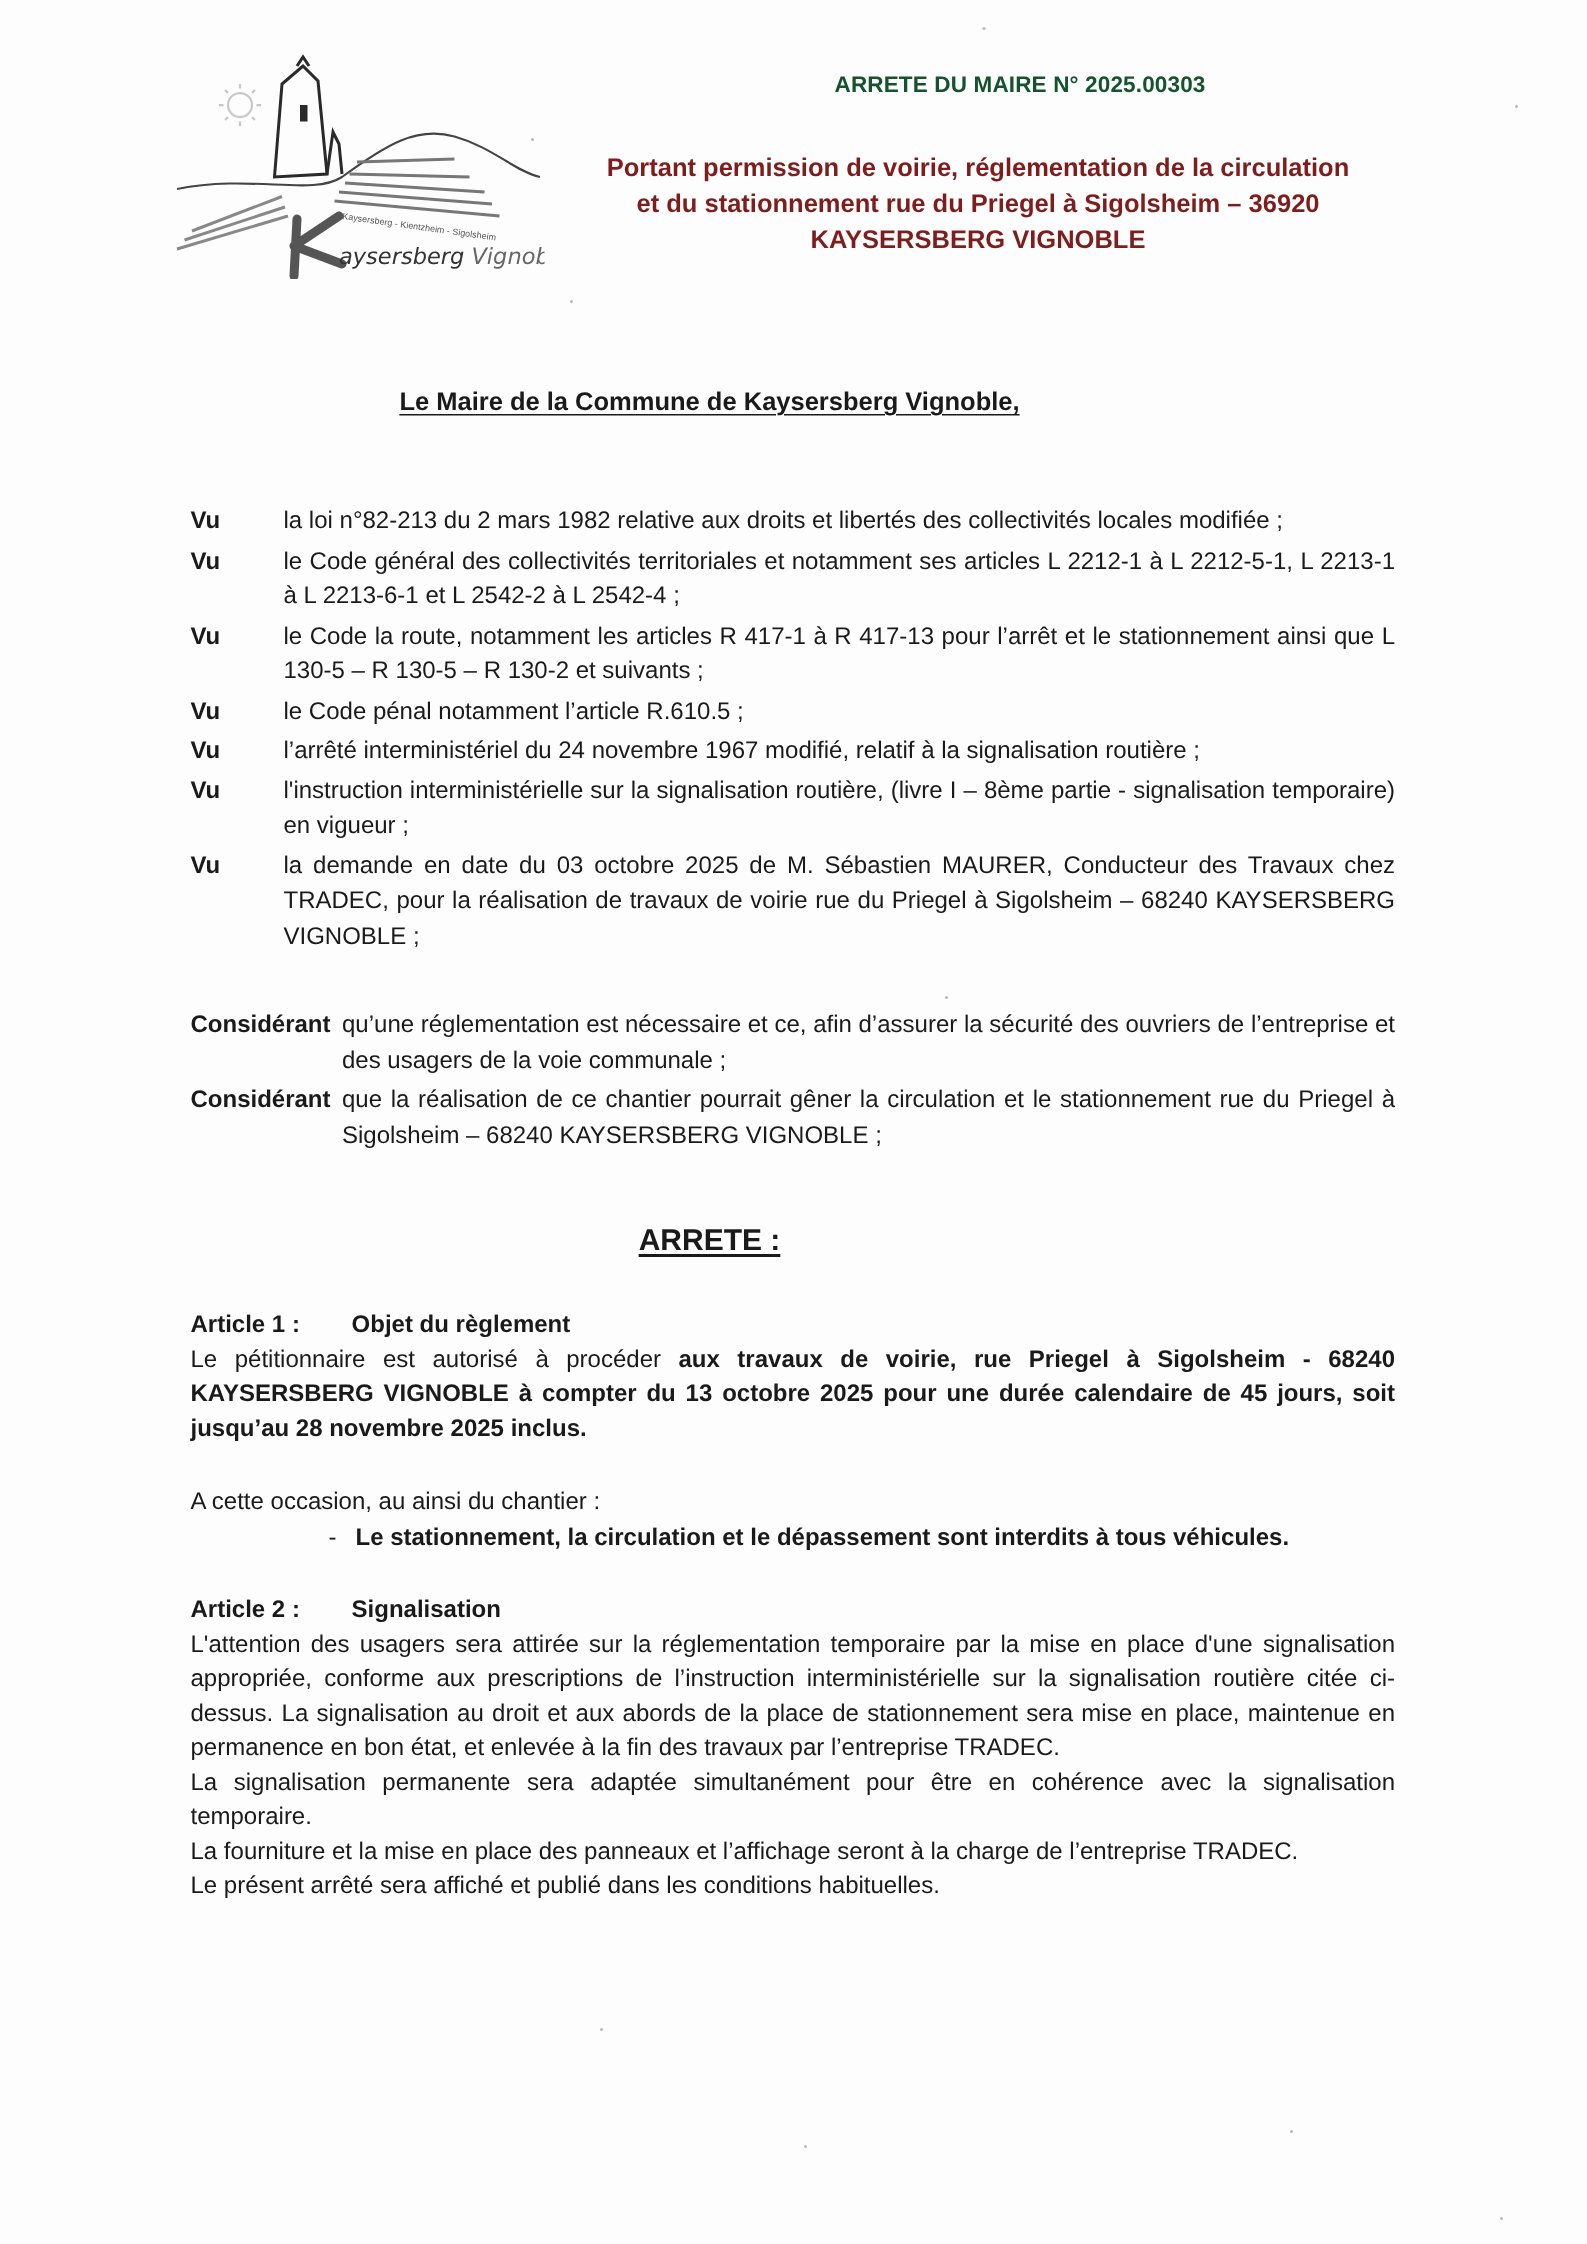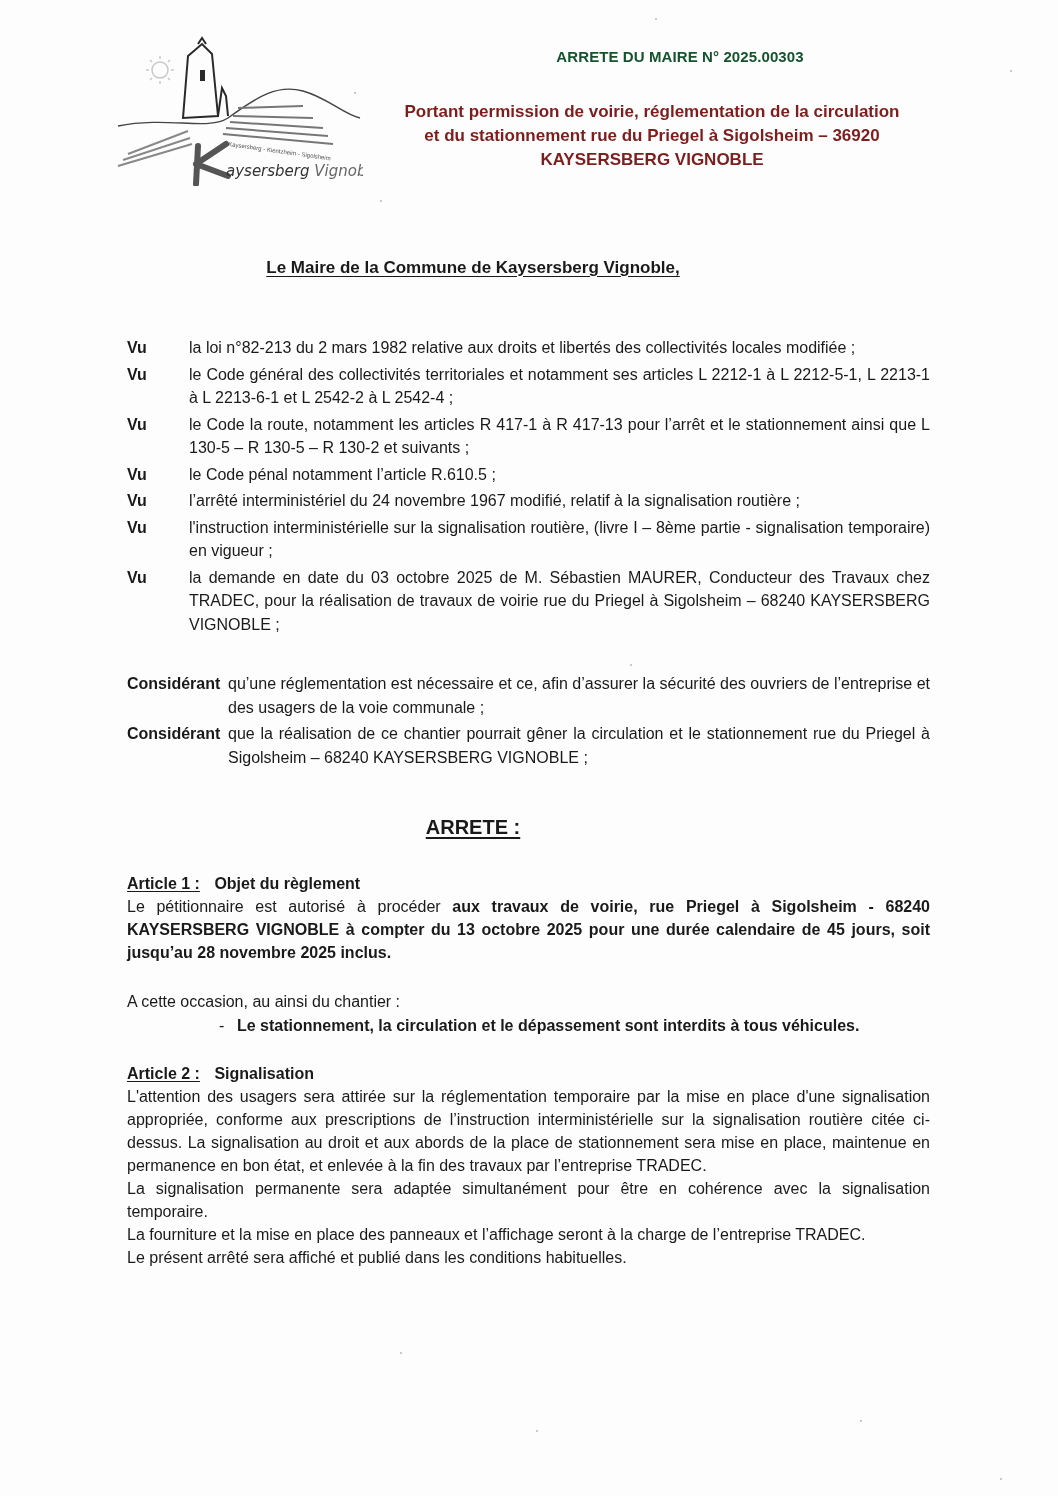--- a/index.html
+++ b/index.html
@@ -124,23 +124,22 @@
       position: absolute;
       left: 127px;
       width: 803px;
       font-size: 16px;
       line-height: 23px;
     }
     .article-head {
       font-weight: bold;
     }
     .article-head .num {
-      text-decoration: underline;
       text-underline-offset: 2px;
-      margin-right: 10px;
+      margin-right: 30px;
     }
     .article p {
       margin: 0;
       text-align: justify;
     }
     .article p b { font-weight: bold; }
     .art1 { top: 872px; }
     .occasion {
       position: absolute;
       left: 127px;

